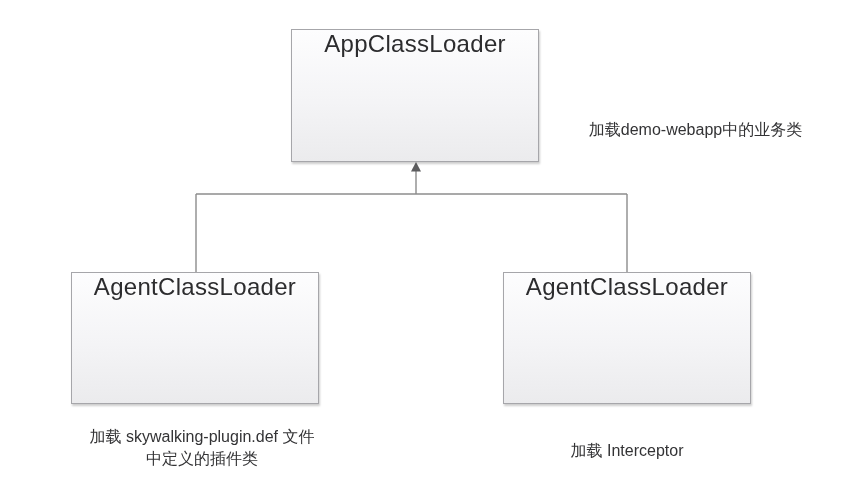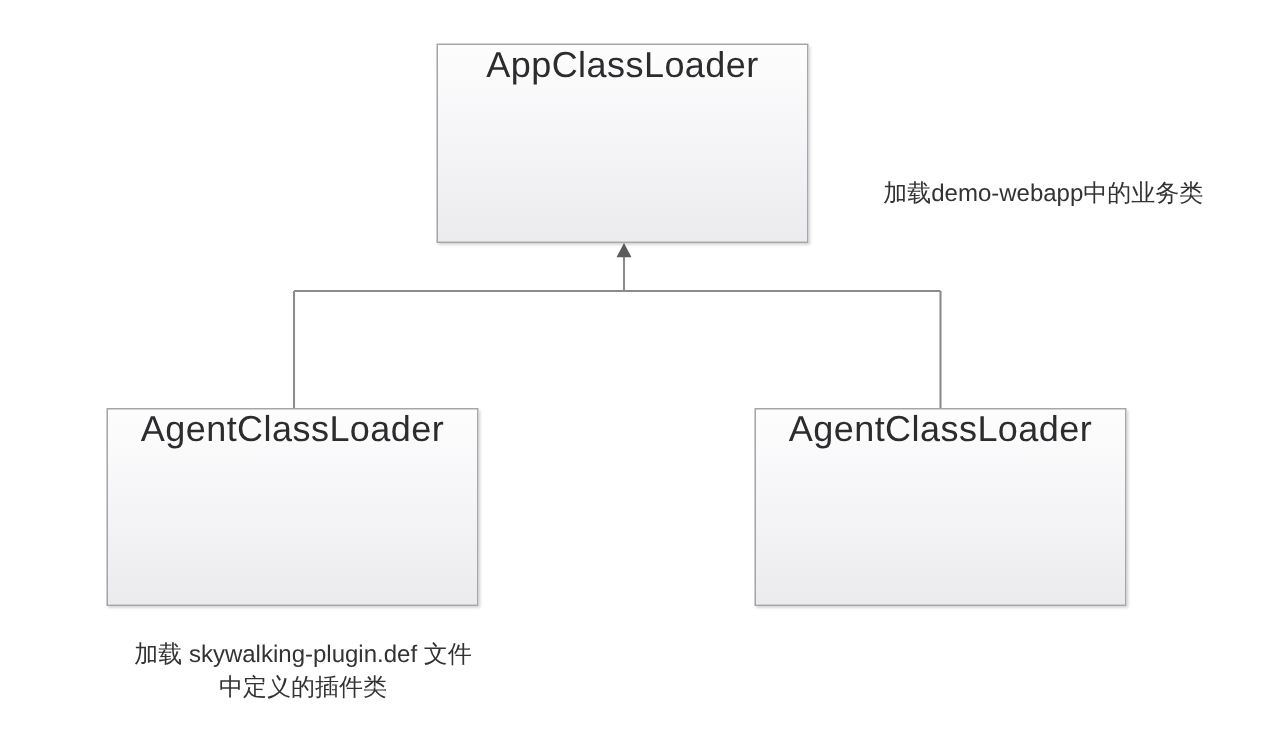--- a/index.html
+++ b/index.html
@@ -82,14 +82,17 @@
 
   <div class="note note-app">
     <div>加载demo-webapp中的业务类</div>
   </div>
 
   <div class="note note-agent-left">
     <div>加载 skywalking-plugin.def 文件</div>
     <div>中定义的插件类</div>
   </div>
 
+  <div class="note note-agent-right">
+    <div>加载 Interceptor</div>
+  </div>
 
 </div>
 
 </body></html>

